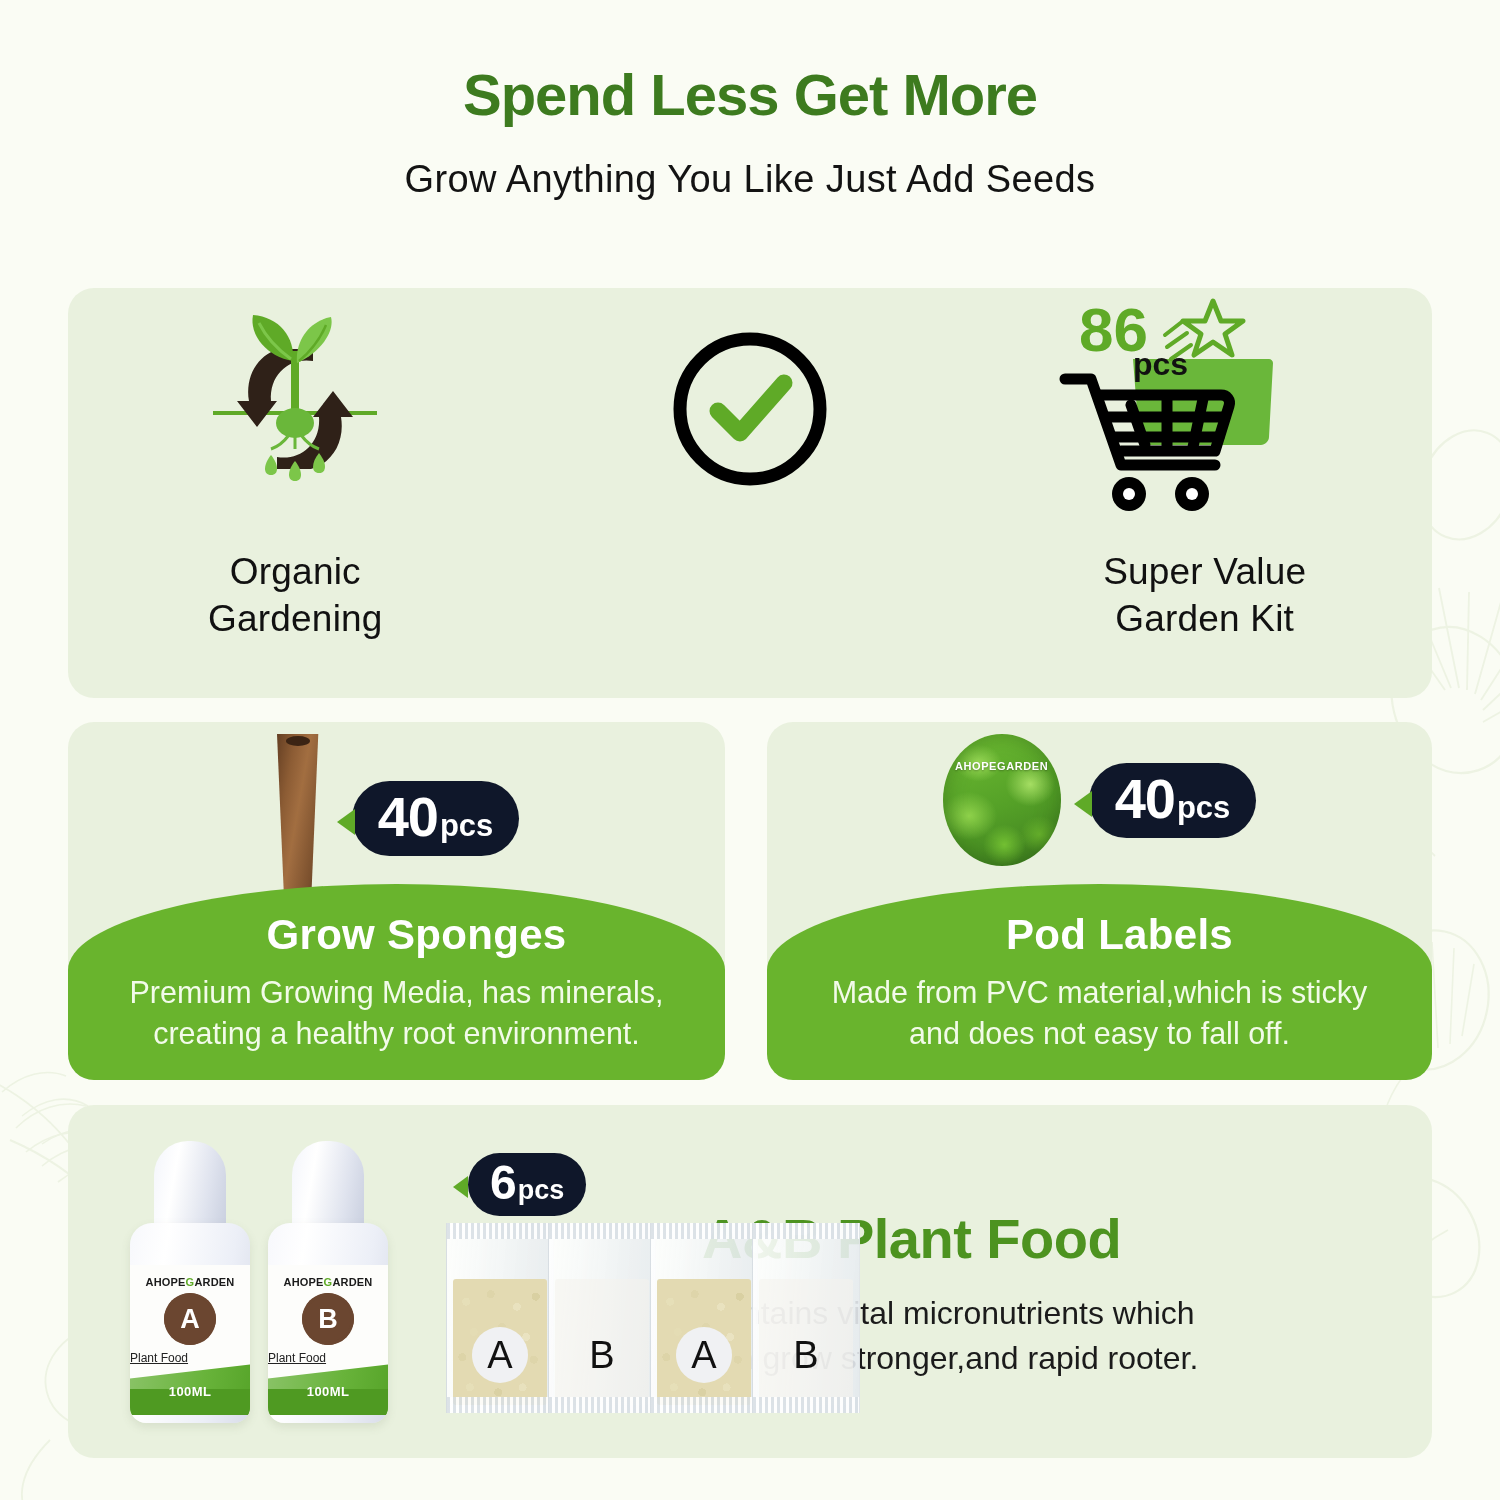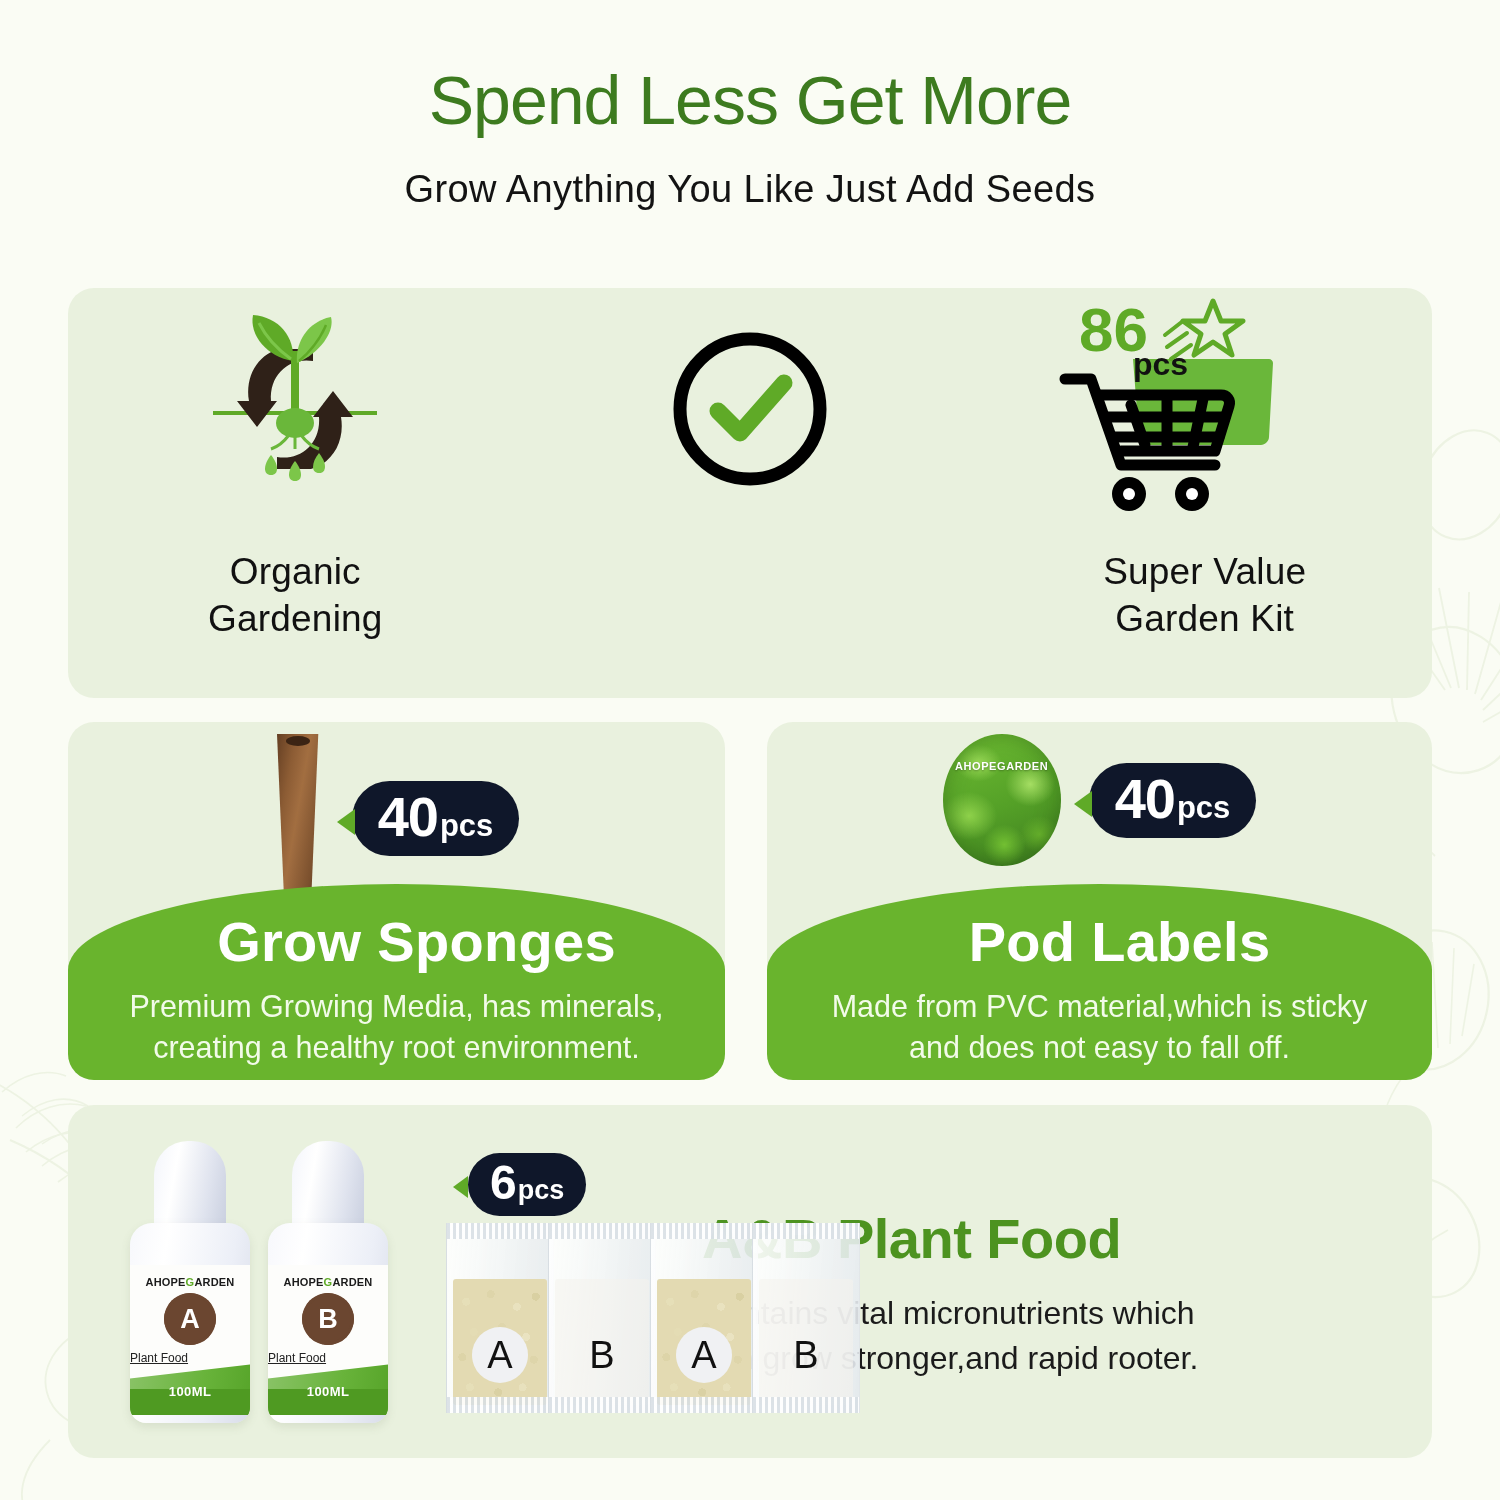--- a/index.html
+++ b/index.html
@@ -26,22 +26,22 @@
   }
 
   
   .header {
     position: relative;
     z-index: 2;
     text-align: center;
     padding-top: 66px;
   }
   .headline {
-    font-size: 68px;
-    font-weight: normal;
+    font-size: 58px;
+    font-weight: bold;
     color: #3d7b1f;
     letter-spacing: -1px;
     line-height: 1.0;
     font-family: "Liberation Sans", sans-serif;
   }
   .subhead {
     margin-top: 34px;
     font-size: 38px;
     color: #131313;
     letter-spacing: 0.4px;
@@ -106,21 +106,21 @@
     height: 196px;
     background: #69b42d;
     border-top-left-radius: 50% 86px;
     border-top-right-radius: 50% 86px;
     text-align: center;
     padding-top: 30px;
   }
   .arch-title {
     color: #ffffff;
     font-weight: bold;
-    font-size: 56px;
+    font-size: 42px;
     letter-spacing: 0.3px;
     line-height: 1;
     padding-left: 40px;
   }
   .arch-desc {
     color: #f2fbe9;
     font-size: 30.5px;
     line-height: 1.33;
     margin-top: 16px;
     padding: 0 16px;

